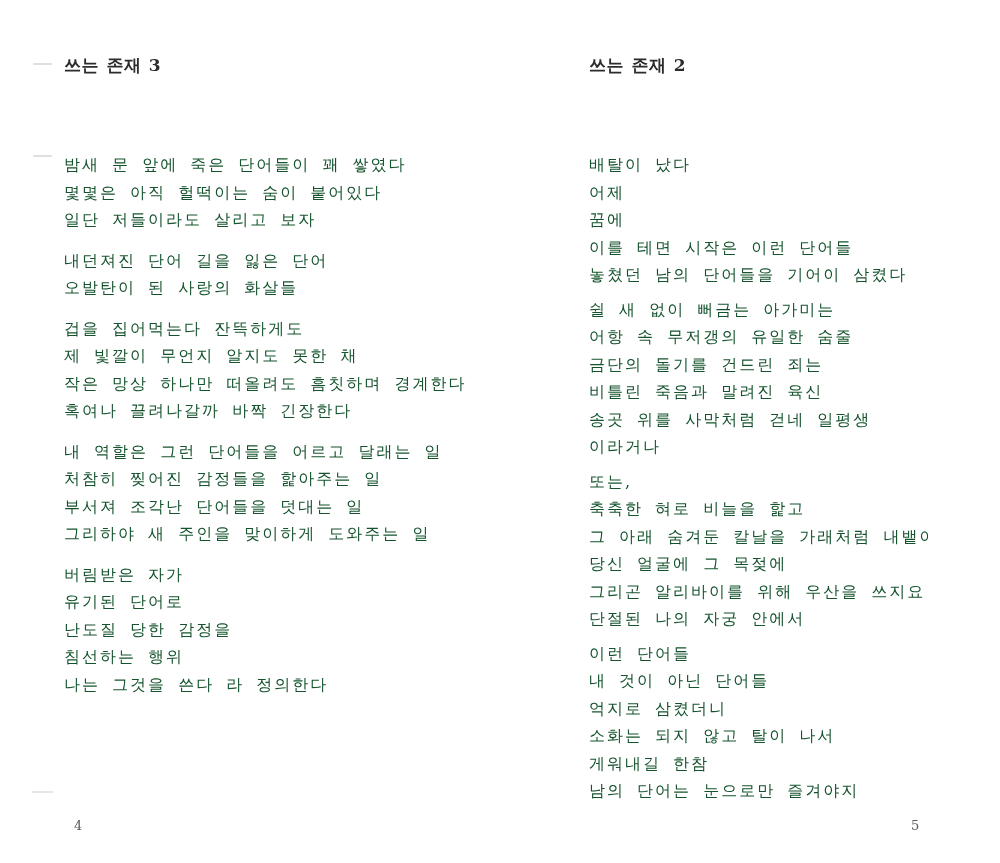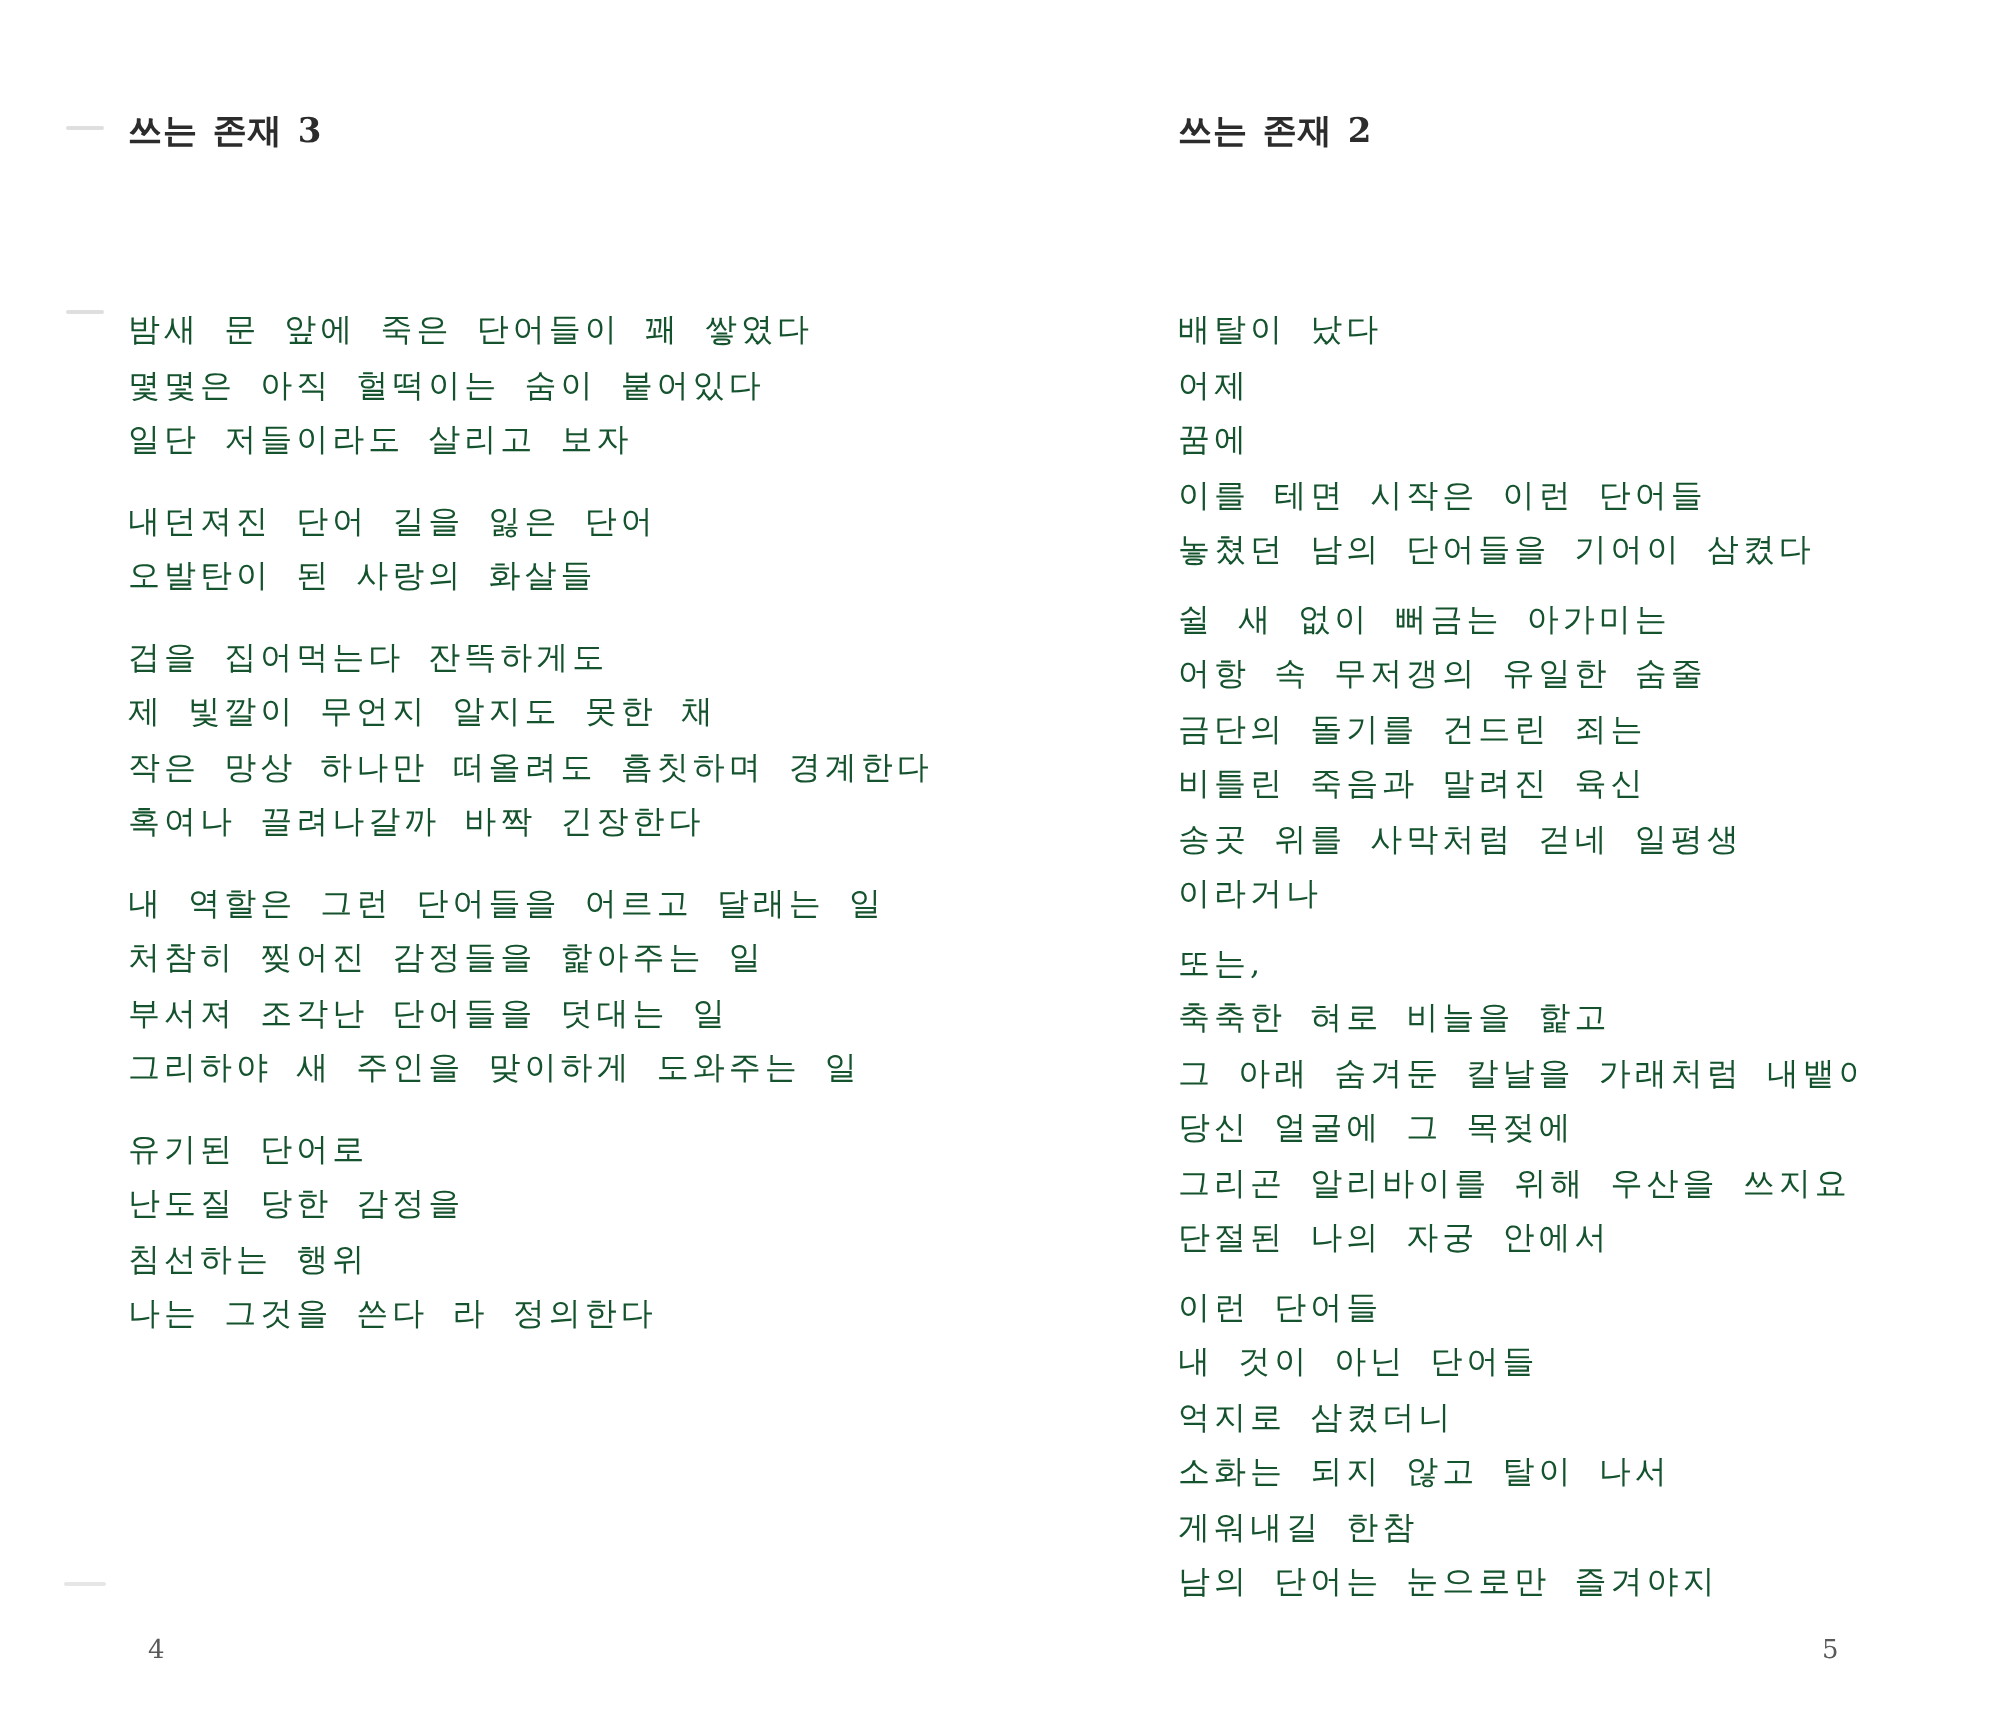--- a/index.html
+++ b/index.html
@@ -92,20 +92,21 @@
         <div class="poem-line">작은 망상 하나만 떠올려도 흠칫하며 경계한다</div>
         <div class="poem-line">혹여나 끌려나갈까 바짝 긴장한다</div>
       </div>
       <div class="stanza">
         <div class="poem-line">내 역할은 그런 단어들을 어르고 달래는 일</div>
         <div class="poem-line">처참히 찢어진 감정들을 핥아주는 일</div>
         <div class="poem-line">부서져 조각난 단어들을 덧대는 일</div>
         <div class="poem-line">그리하야 새 주인을 맞이하게 도와주는 일</div>
       </div>
       <div class="stanza">
+        <div class="poem-line">버림받은 자가</div>
         <div class="poem-line">유기된 단어로</div>
         <div class="poem-line">난도질 당한 감정을</div>
         <div class="poem-line">침선하는 행위</div>
         <div class="poem-line">나는 그것을 쓴다 라 정의한다</div>
       </div>
     </div>
 
   <div class="page-number left">4</div>
 
   <div class="page-title right">쓰는 존재 2</div>

